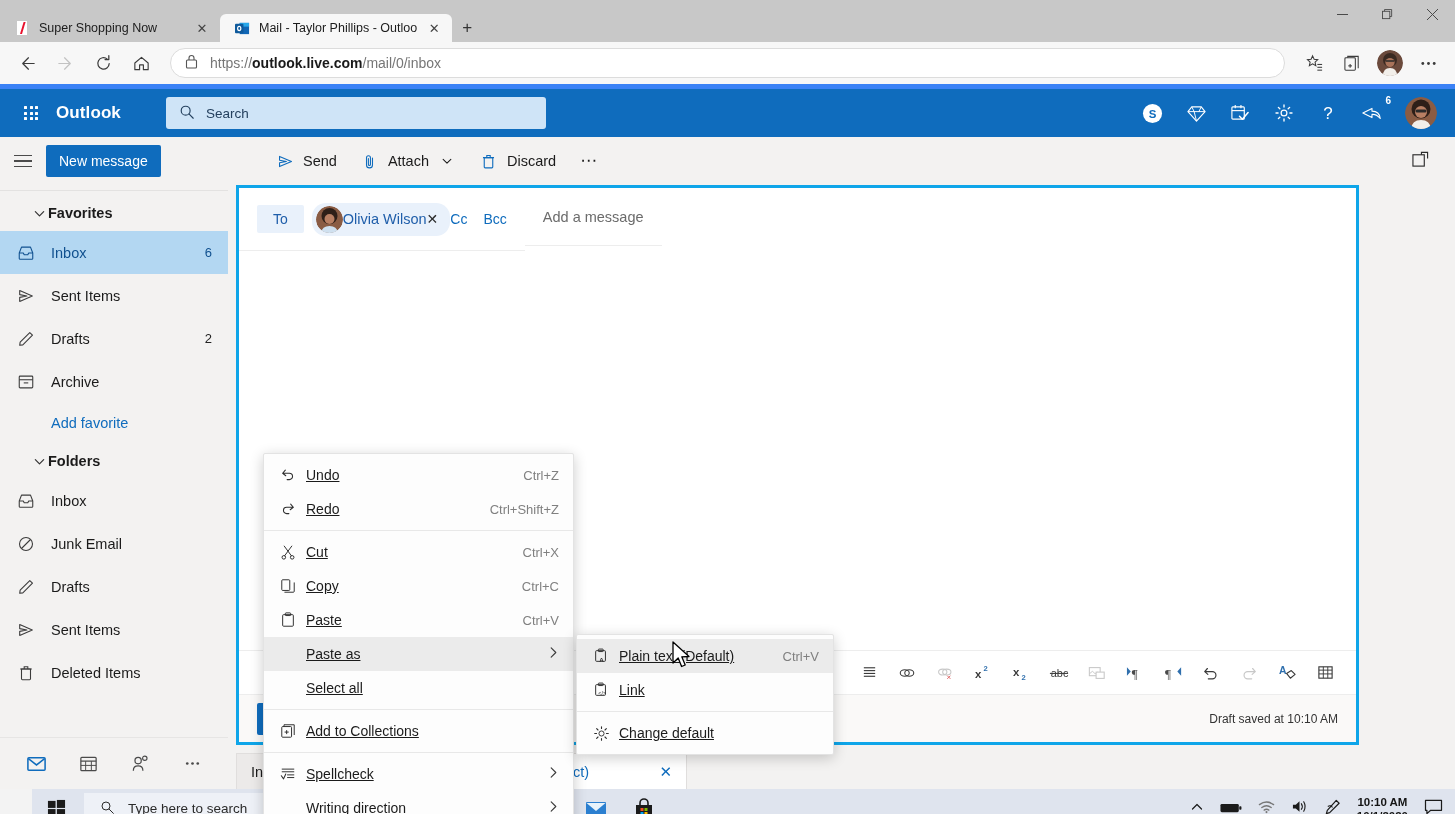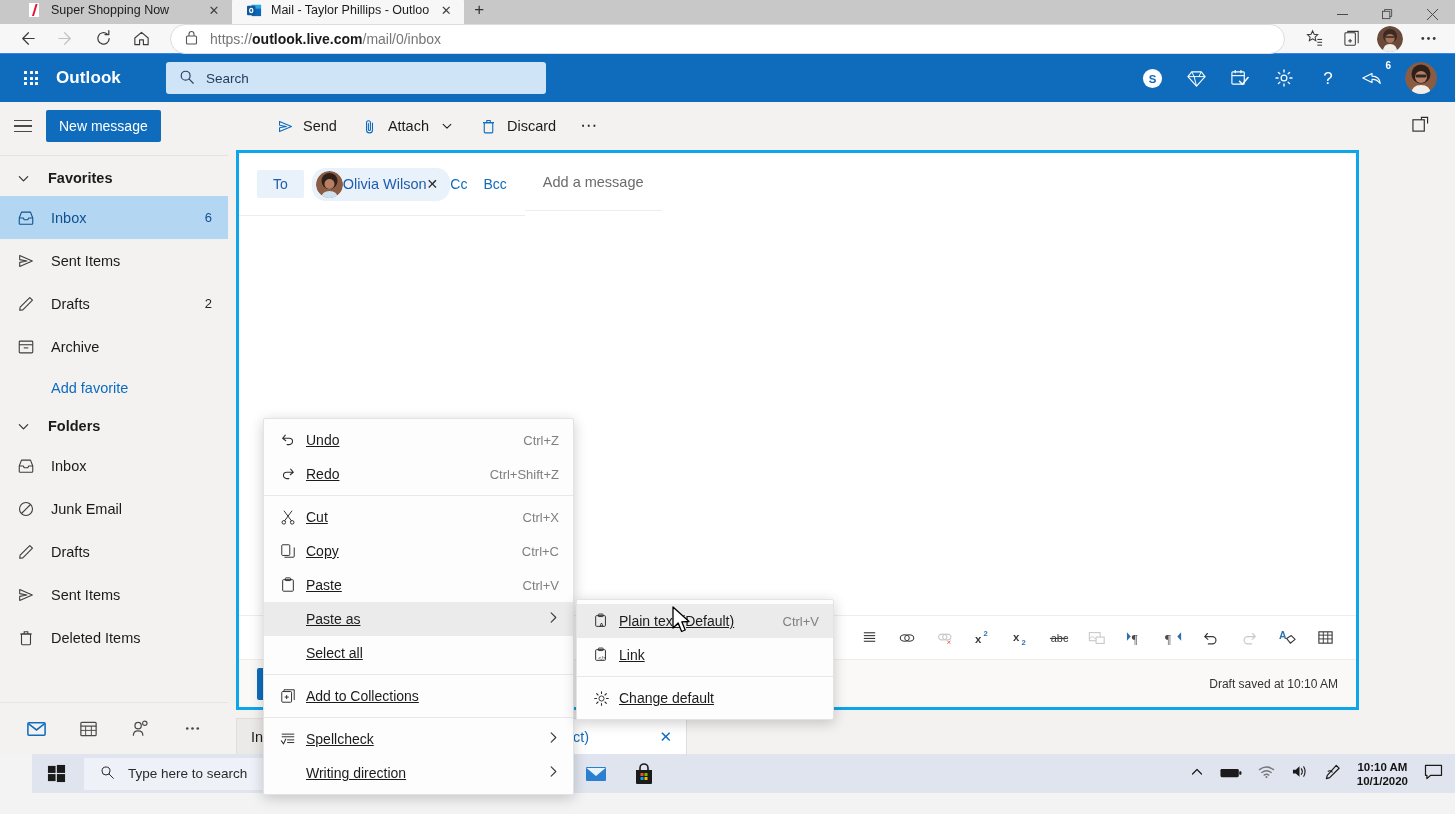--- a/index.html
+++ b/index.html
@@ -4,41 +4,40 @@
 <style>
   * { box-sizing: border-box; margin:0; padding:0; }
   html, body {
     width: 1455px; height: 814px;
     font-family: "Liberation Sans", sans-serif;
     overflow: hidden;
     background: #f3f3f3;
   }
   
   .browser-tabstrip {
-    height: 24px; background:#c8c8c8; display:flex; align-items:flex-end;
+    height: 42px; background:#c8c8c8; display:flex; align-items:flex-end;
     position:relative;
-    padding-left:12px;
   }
   .tab {
     height:28px; display:flex; align-items:center; gap:9px;
     padding:0 10px 0 14px; font-size:12.5px; color:#1c1c1c;
     min-width:220px; max-width:250px; position:relative;
   }
   .tab.inactive { background:#c8c8c8; }
   .tab.active { background:#f7f7f7; border-top-left-radius:6px; border-top-right-radius:6px; }
   .tab-favicon { width:16px; height:16px; flex:0 0 16px; display:flex; align-items:center; justify-content:center; }
   .tab-title { flex:1; white-space:nowrap; overflow:hidden; text-overflow:clip; font-size:12.5px; }
   .tab-close { width:16px; height:16px; display:flex; align-items:center; justify-content:center; font-size:13px; color:#444; }
   .new-tab { width:30px; height:28px; display:flex; align-items:center; justify-content:center; font-size:17px; color:#333; }
   .winctrls { position:absolute; right:0; top:0; height:28px; display:flex; }
   .winctrl { width:45px; height:28px; display:flex; align-items:center; justify-content:center; color:#4a4a4a; }
 
   .browser-toolbar {
-    height:30px; background:#f7f7f7; display:flex; align-items:center; padding:0 10px; gap:4px;
-    border-bottom:1px solid #3b82f6;
+    height:47px; background:#f7f7f7; display:flex; align-items:center; padding:0 10px; gap:4px;
+    border-bottom:5px solid #3b82f6;
   }
   .nav-btn { width:34px; height:34px; display:flex; align-items:center; justify-content:center; border-radius:3px; color:#3b3b3b; }
   .nav-btn.disabled { color:#bdbdbd; }
   .omnibox {
     flex:1; height:30px; background:#fff; border:1px solid #dcdcdc; border-radius:15px;
     display:flex; align-items:center; padding:0 14px; gap:12px; margin:0 8px;
     font-size:14px; color:#555;
   }
   .url { white-space:nowrap; }
   .url b { color:#1a1a1a; font-weight:700; }
@@ -71,21 +70,21 @@
   
   .sidebar { width:228px; background:#f3f2f1; display:flex; flex-direction:column; position:relative; }
   .sb-top { height:48px; display:flex; align-items:center; gap:10px; padding-left:14px; }
   .hamburger { width:22px; height:22px; display:flex; flex-direction:column; justify-content:center; gap:4px; }
   .hamburger i { display:block; height:1.6px; background:#4b4b4b; width:18px; }
   .new-msg {
     background:#0f6cbd; color:#fff; font-size:14px; padding:8px 13px; border-radius:2px;
     font-weight:400; white-space:nowrap;
   }
   .sb-sep { height:1px; background:#e3e2e1; margin:5px 0 4px; }
-  .sb-group { display:flex; align-items:center; gap:18px; padding:10px 0 10px 16px; font-size:14.5px; color:#1b1b1b; font-weight:700; }
+  .sb-group { display:flex; align-items:center; gap:2px; padding:10px 0 10px 32px; font-size:14.5px; color:#1b1b1b; font-weight:700; }
   .chev { width:14px; height:14px; display:flex; align-items:center; justify-content:center; color:#333; }
   .sb-item {
     display:flex; align-items:center; gap:16px; height:43px; padding:0 16px; font-size:14.5px; color:#1b1b1b;
   }
   .sb-item .ic { width:19px; height:19px; display:flex; align-items:center; justify-content:center; color:#3c3c3c; flex:0 0 19px;}
   .sb-item .lbl { flex:1; }
   .sb-item .cnt { font-size:13px; color:#222; }
   .sb-item.selected { background:#b3d7f2; color:#10508f; }
   .sb-item.selected .ic, .sb-item.selected .cnt { color:#10508f; }
   .sb-link { padding-left:51px; font-size:14.5px; color:#0f6cbd; height:40px; display:flex; align-items:center; }

